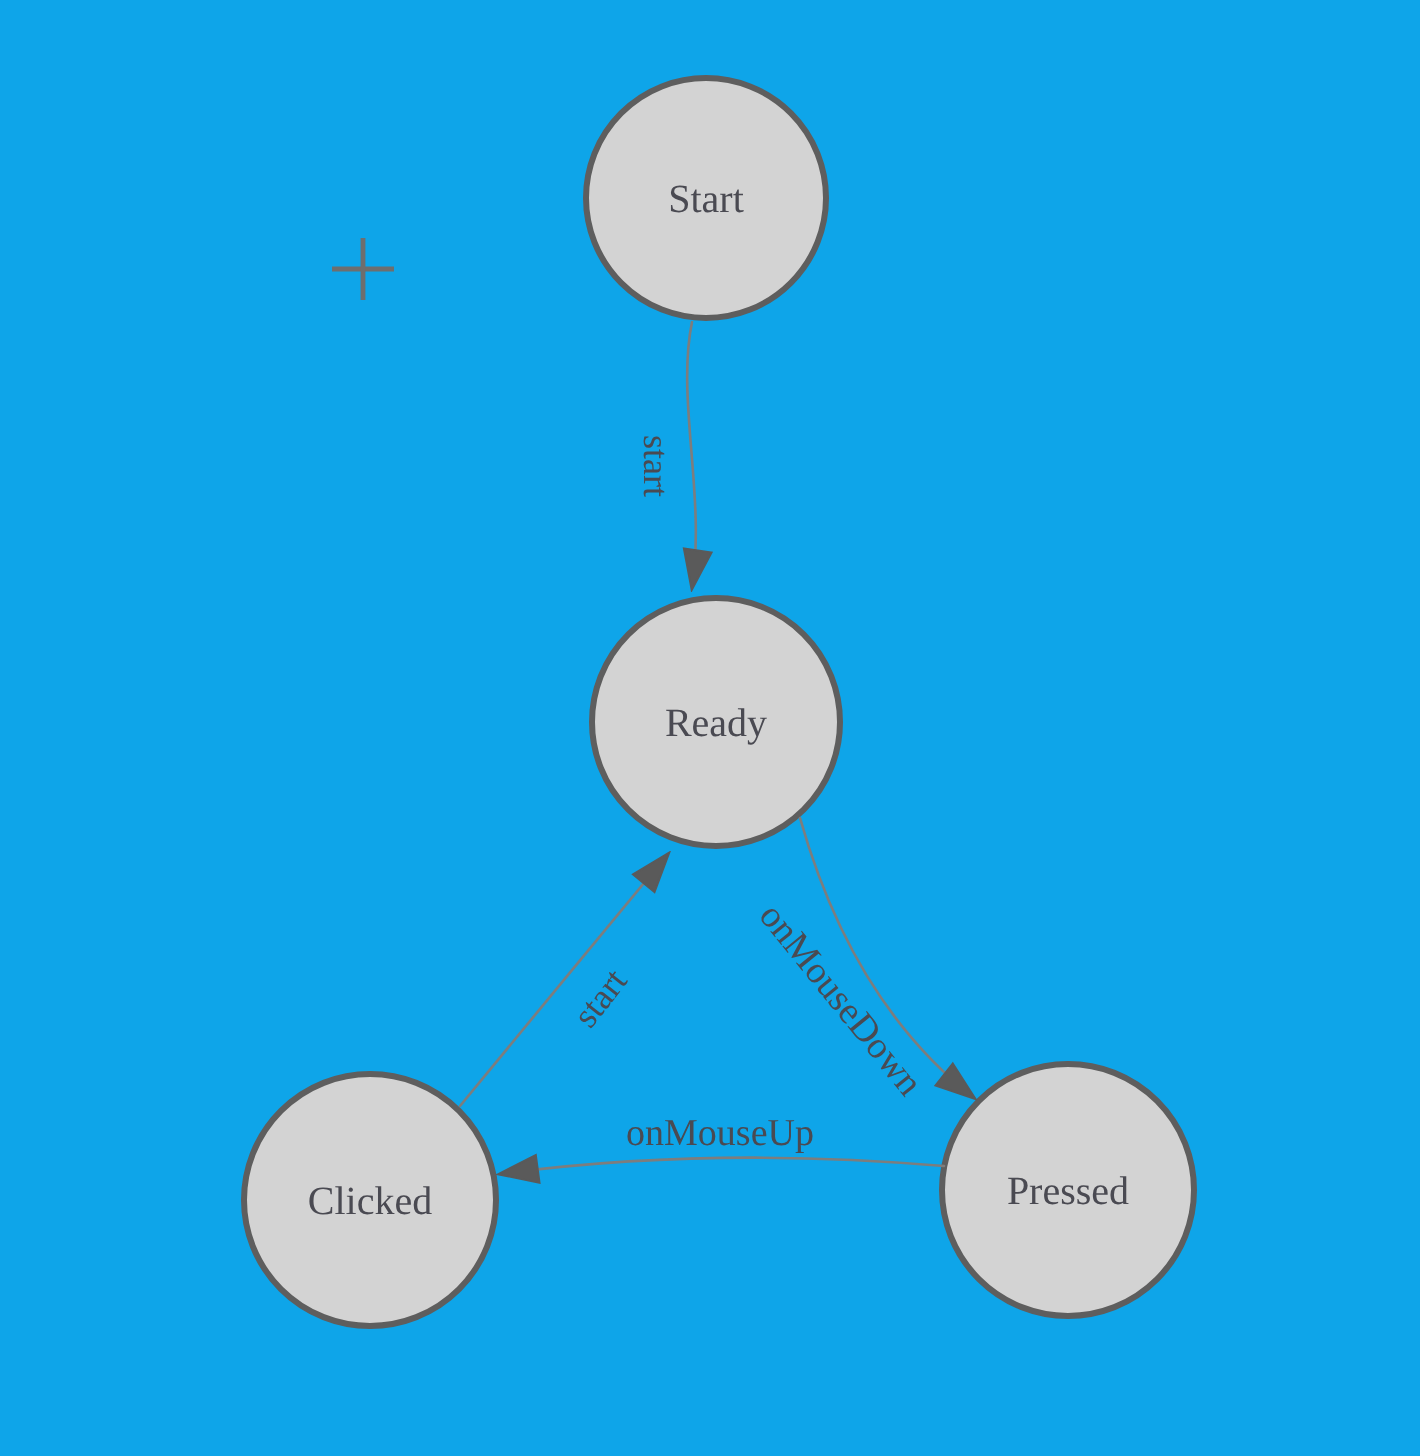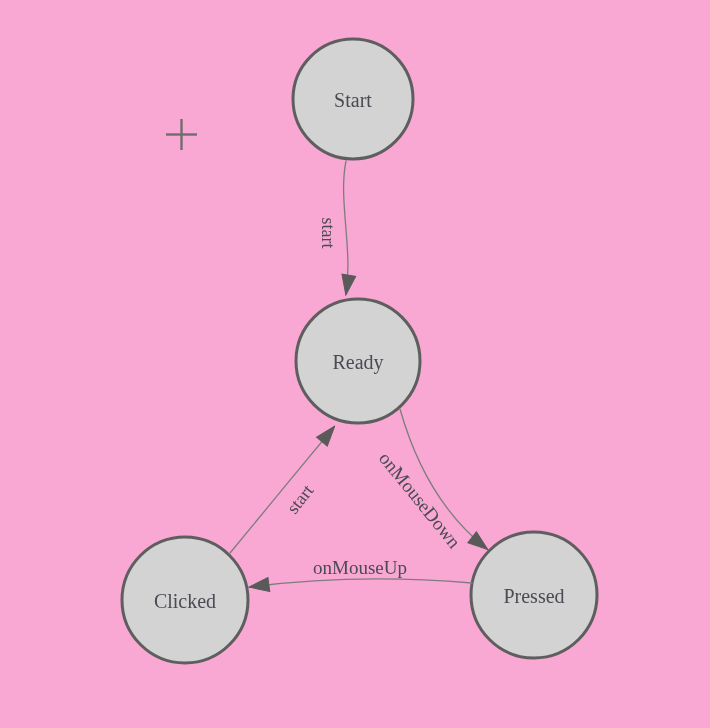--- a/index.html
+++ b/index.html
@@ -8,21 +8,21 @@
     background: #ffffff;
     width: 710px;
     height: 728px;
     overflow: hidden;
     font-family: "Liberation Serif", serif;
   }
   .canvas-wrap {
     position: relative;
     width: 710px;
     height: 728px;
-    background: #f9a8d4;
+    background: #0ea5e9;
   }
   svg { display: block; }
   .state-circle {
     fill: #d3d3d3;
     stroke: #5e5e5e;
     stroke-width: 3;
   }
   .state-label {
     fill: #4a4a52;
     font-size: 20px;

